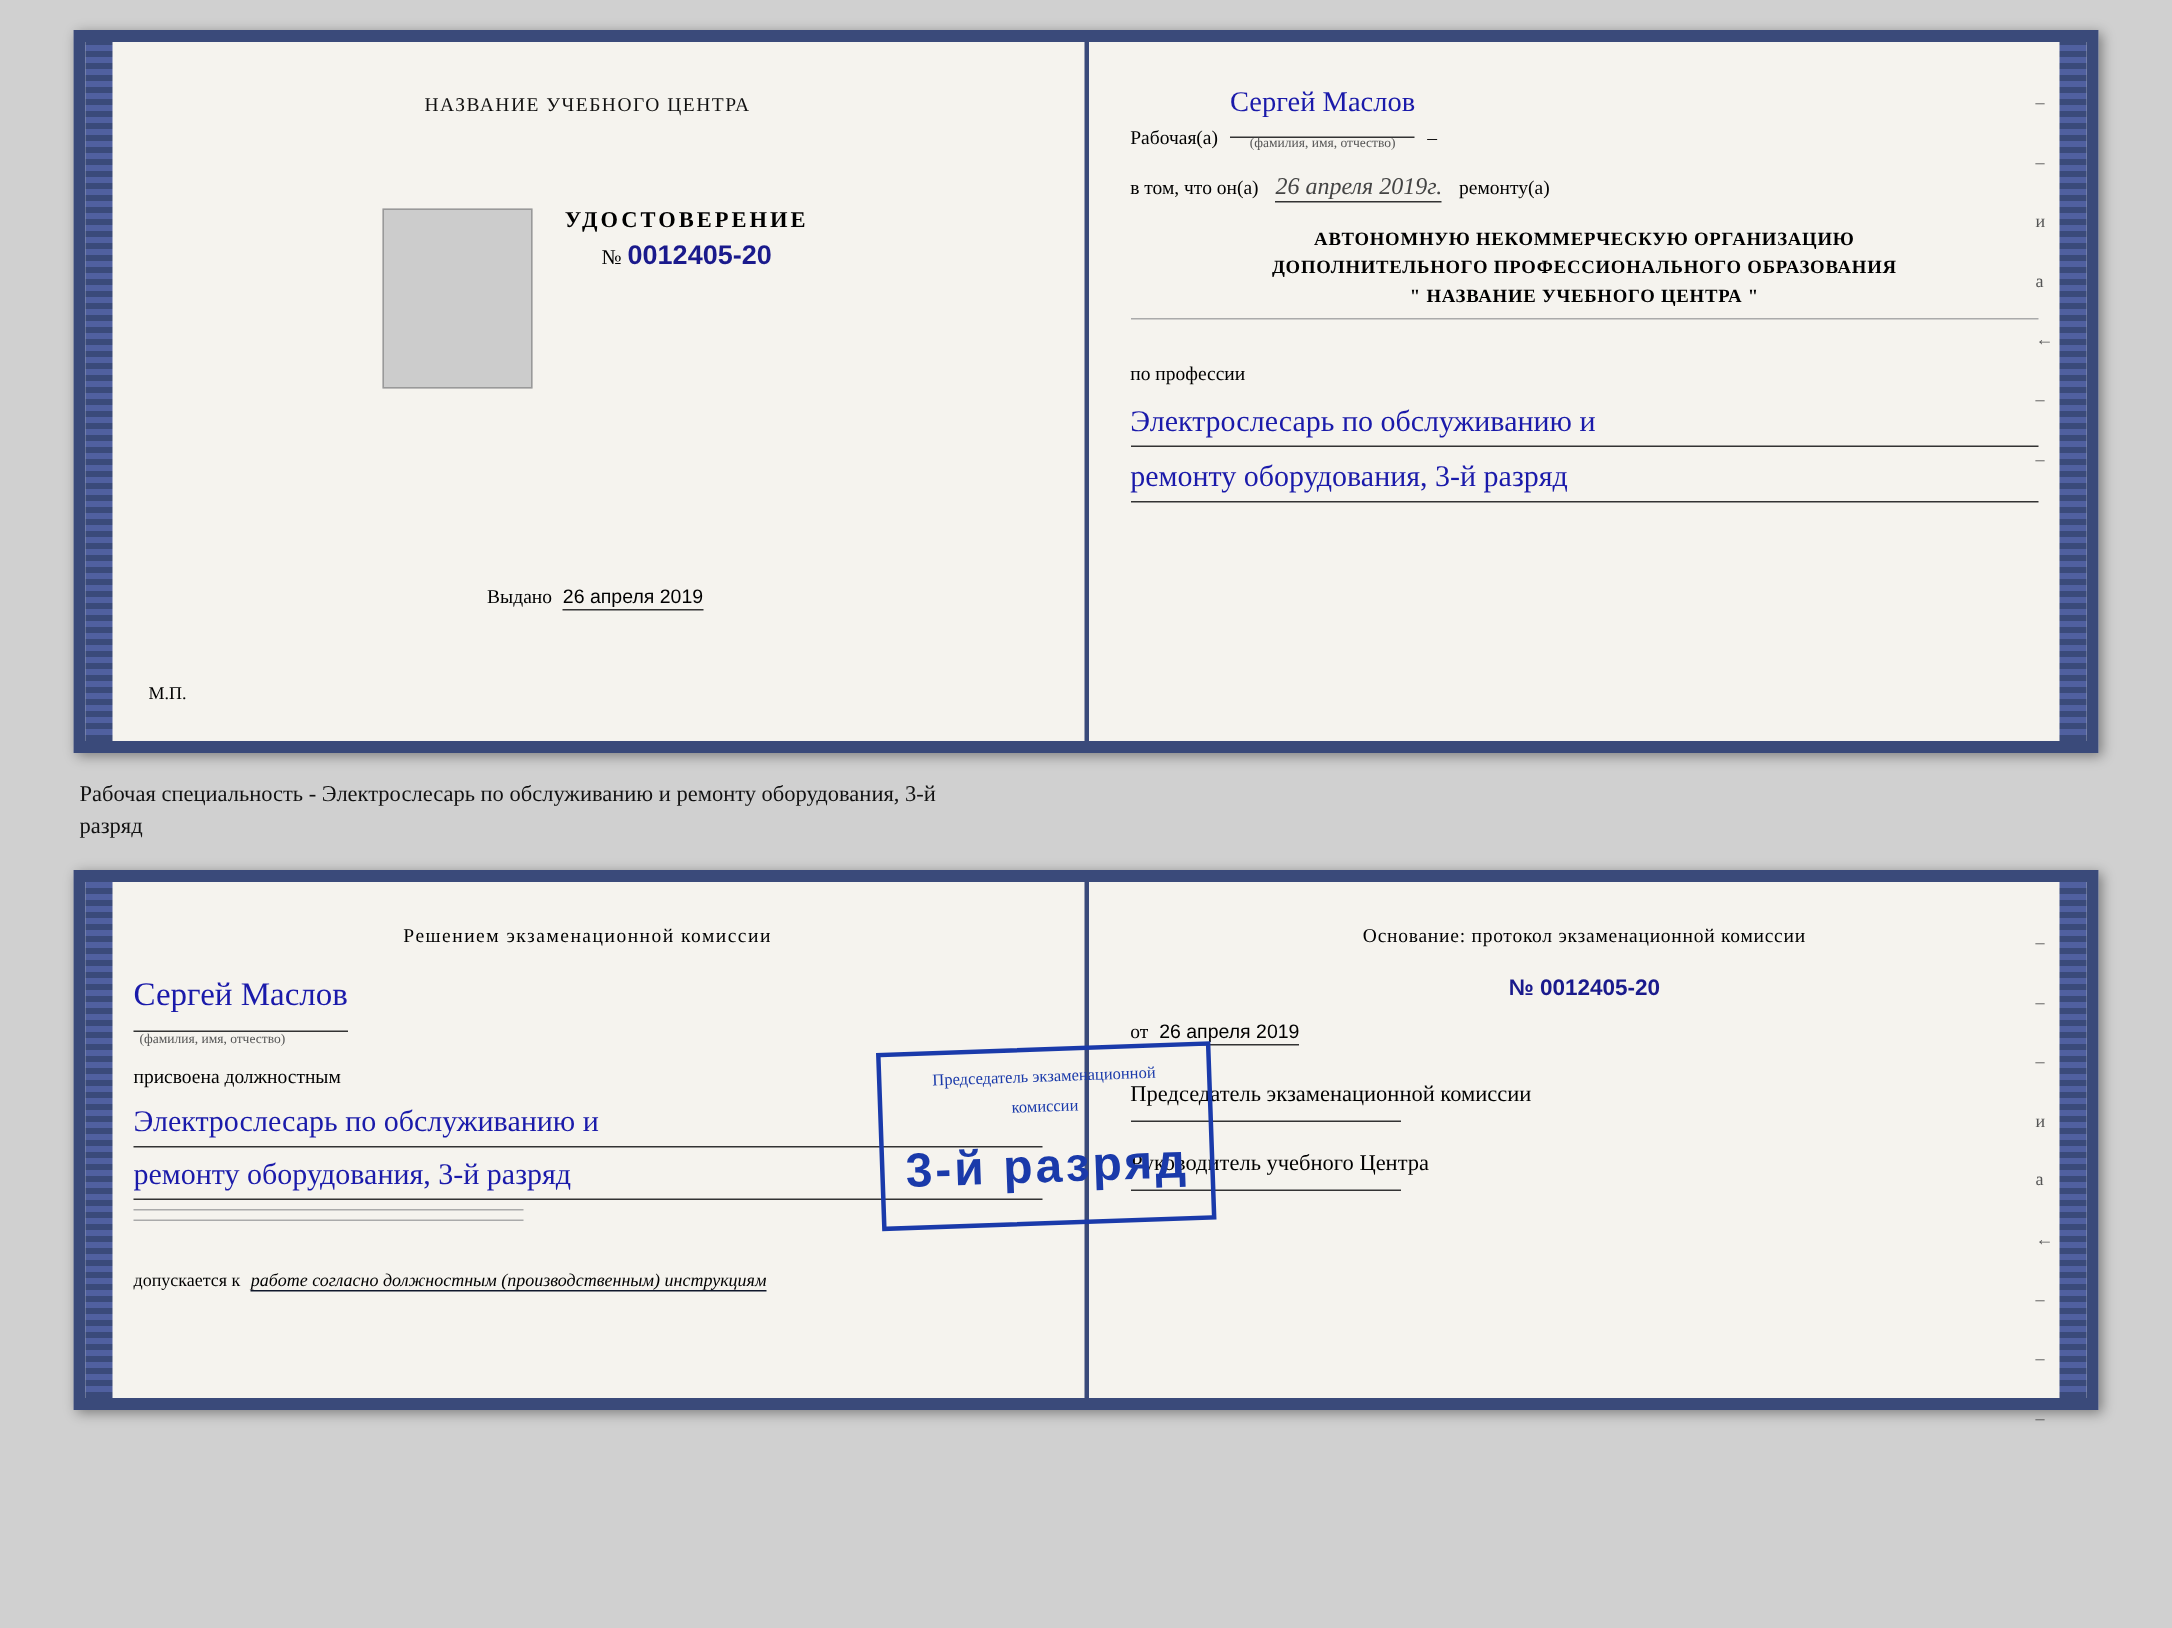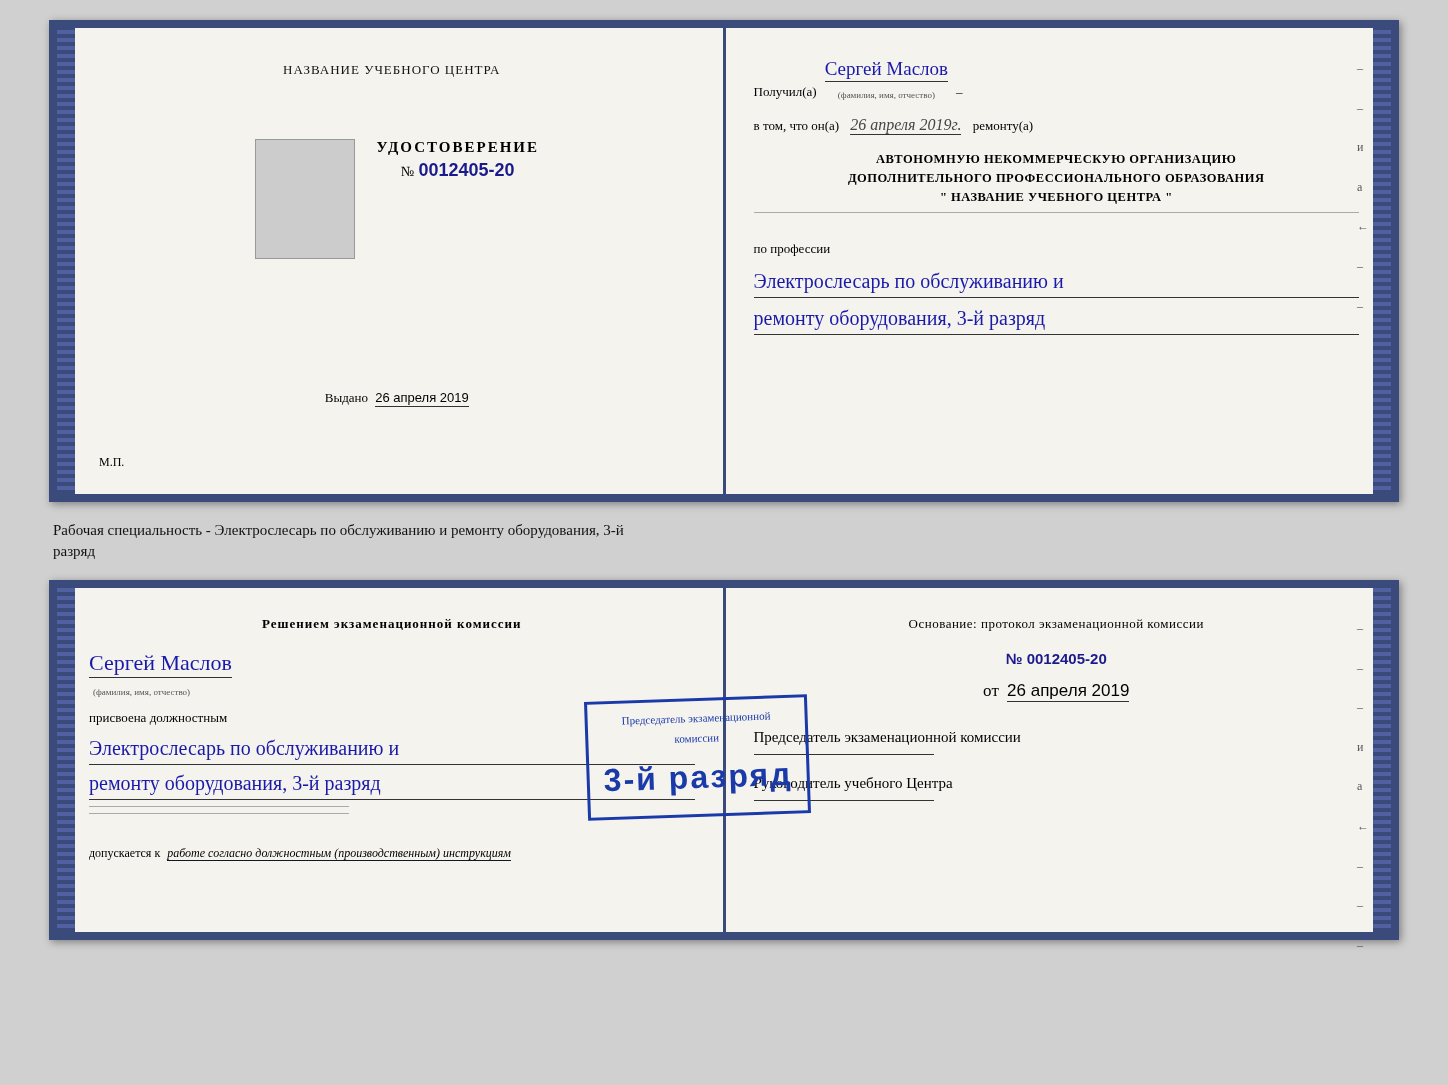--- a/index.html
+++ b/index.html
@@ -136,21 +136,21 @@
       align-items: flex-end;
       gap: 8px;
       margin-bottom: 8px;
     }
 
     .handwritten {
       font-family: 'Brush Script MT', 'Segoe Script', cursive;
       font-size: 19px;
       color: #1a1aaa;
       border-bottom: 1px solid #333;
-      padding-bottom: 2px;
+      padding-bottom: 12px;
     }
 
     .small-caption {
       font-size: 9px;
       color: #555;
       text-align: center;
       margin-top: 1px;
     }
 
     .date-handwritten {
@@ -196,21 +196,21 @@
     }
 
     
     .bottom-left {
       font-size: 13px;
       line-height: 1.8;
     }
 
     .commission-title {
       font-size: 13px;
-      font-weight: bold;
+      font-weight: normal;
       text-align: center;
       letter-spacing: 1px;
       margin-bottom: 8px;
     }
 
     .person-name-block {
       margin-bottom: 4px;
     }
 
     .assigned-label {
@@ -282,22 +282,21 @@
     .protocol-number {
       font-size: 15px;
       font-weight: bold;
       text-align: center;
       font-family: Arial, sans-serif;
       color: #1a1a8c;
       margin-bottom: 4px;
     }
 
     .from-date {
-      font-size: 17px;
-      text-align: center;
+      font-size: 13px;
       margin-bottom: 20px;
     }
 
     .from-date-val {
       font-family: 'Segoe UI', Arial, sans-serif;
     }
 
     .signature-role {
       font-size: 15px;
       line-height: 1.4;
@@ -347,21 +346,21 @@
         <span>Выдано</span>
         <span class="issued-date-val" style="margin-left:4px; border-bottom:1px solid #333; padding-bottom:1px;">26 апреля 2019</span>
       </div>
     </div>
 
     <div class="mp-label" style="margin-top:18px;">М.П.</div>
   </div>
 
   <div class="page page-right top-right">
     <div class="recipient-line">
-      <span>Получил(а)</span>
+      <span>Рабочая(а)</span>
       <div>
         <span class="handwritten">Сергей Маслов</span>
         <div class="small-caption">(фамилия, имя, отчество)</div>
       </div>
       <span>–</span>
     </div>
 
     <div style="margin-bottom: 8px;">
       <span>в том, что он(а)</span>
       <span class="date-handwritten" style="margin: 0 8px;">26 апреля 2019г.</span>

